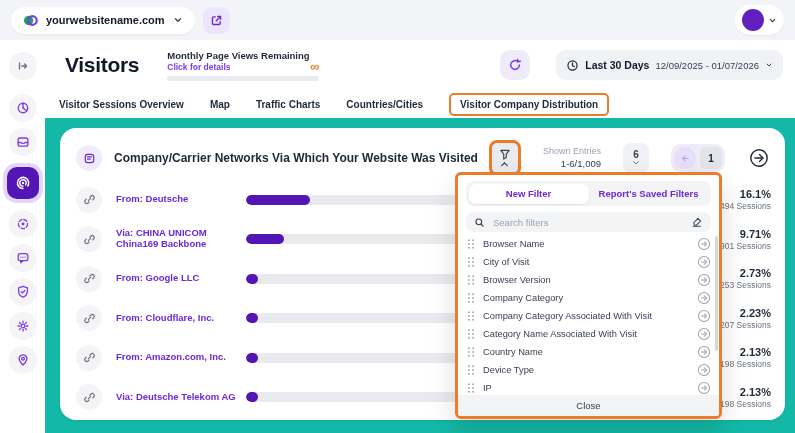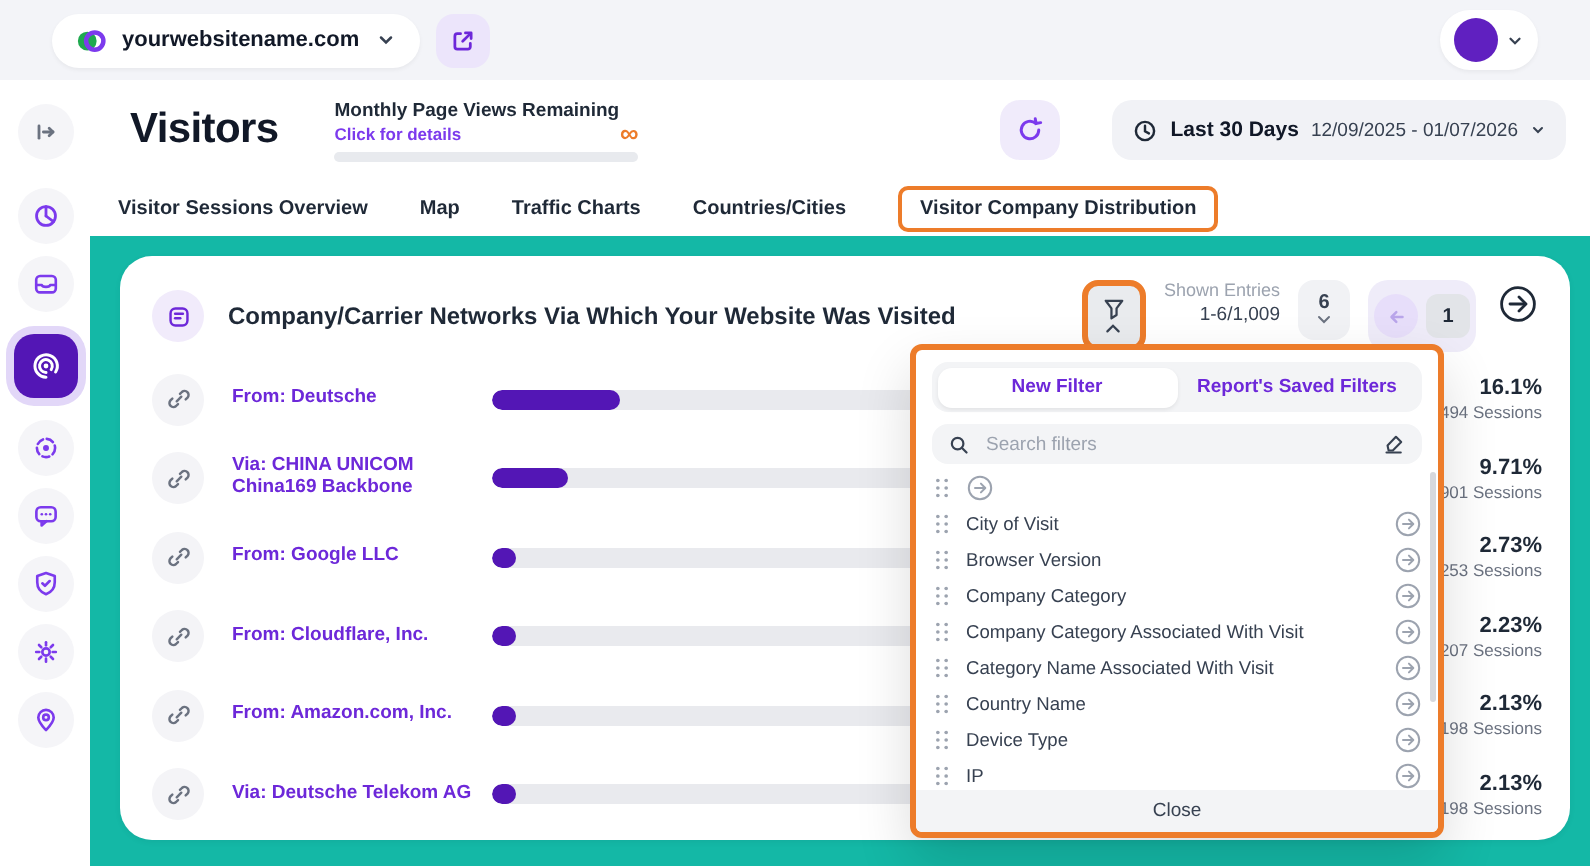--- a/index.html
+++ b/index.html
@@ -2,21 +2,21 @@
 <html><head>
 <meta charset="utf-8">
 <style>
   html,body{margin:0;padding:0}
   body{width:795px;height:433px;overflow:hidden;position:relative;background:#edeff3;
        font-family:"Liberation Sans",sans-serif;color:#1f2937}
   svg{display:block}
 
   
   .topbar{position:absolute;left:0;top:0;width:795px;height:40px;background:#f3f4f8;
-          display:flex;align-items:center;justify-content:space-between;padding:0 26px;box-sizing:border-box}
+          display:flex;align-items:center;justify-content:space-between;padding:0 11px;box-sizing:border-box}
   .topbar-left{display:flex;align-items:center;gap:8px}
   .site-pill{background:#fff;border-radius:16px;height:27px;display:flex;align-items:center;gap:8px;
              padding:0 12px;box-shadow:0 1px 2px rgba(0,0,0,.05);cursor:pointer}
   .site-domain{font-size:11px;font-weight:700;color:#111827}
   .open-btn{width:27px;height:27px;border-radius:9px;background:#ece5fb;color:#6d28d9;
             display:flex;align-items:center;justify-content:center;cursor:pointer}
   .avatar-pill{background:#fff;border-radius:16px;height:30px;padding:0 7px;display:flex;
                align-items:center;gap:4px;cursor:pointer;box-shadow:0 1px 2px rgba(0,0,0,.05)}
   .avatar{width:22px;height:22px;border-radius:50%;background:#6020c0}
 
@@ -56,21 +56,21 @@
   .tab.highlight{border:2.5px solid #ed7c2a;border-radius:5px;padding:4px 9px;margin:-4px 0}
 
   
   .content{position:absolute;left:45px;top:118px;width:750px;height:315px;background:#14b8a6}
   .card{position:absolute;left:15px;top:10px;width:725px;height:292px;background:#fff;border-radius:16px;
         box-shadow:0 1px 3px rgba(16,24,40,.06)}
   .card-head{display:flex;align-items:center;padding:12px 14px 0 16px;height:36px}
   .card-icon{width:26px;height:26px;border-radius:50%;background:#f1ebfb;color:#6d28d9;flex:none;
              display:flex;align-items:center;justify-content:center}
   .card-title{font-size:12px;font-weight:700;color:#1f2937;margin-left:12px}
-  .card-controls{margin-left:auto;display:flex;gap:9px}
+  .card-controls{margin-left:auto;display:flex;align-items:center;gap:22px}
   .filter-btn{width:26px;height:30px;background:#e9ebee;border:3px solid #ed7c2a;border-radius:8px;
               display:flex;flex-direction:column;align-items:center;justify-content:center;gap:1px;
               color:#374151;cursor:pointer}
   .shown{display:flex;flex-direction:column;align-items:flex-end;line-height:1.3}
   .shown-label{font-size:9px;color:#9ca3af}
   .shown-val{font-size:9.5px;color:#374151;font-weight:400}
   .psize{width:26px;height:30px;background:#f1f2f5;border-radius:8px;display:flex;flex-direction:column;
          align-items:center;justify-content:center;color:#374151;cursor:pointer}
   .psize-val{font-size:10px;font-weight:700;line-height:10px}
   .pager{display:flex;align-items:center;gap:4px;background:#efecf9;border-radius:10px;padding:3px}
@@ -438,20 +438,21 @@
       <div class="fp-scroll"></div>
     <div class="frow">
     <svg class="drag" width="10" height="12" viewBox="0 0 12 14" fill="currentColor">
             <circle cx="3.5" cy="2.5" r="1.1"></circle>
             <circle cx="8.5" cy="2.5" r="1.1"></circle>
             <circle cx="3.5" cy="7" r="1.1"></circle>
             <circle cx="8.5" cy="7" r="1.1"></circle>
             <circle cx="3.5" cy="11.5" r="1.1"></circle>
             <circle cx="8.5" cy="11.5" r="1.1"></circle>
           </svg>
+    <span class="frow-label">Browser Name</span>
     <svg class="add-arrow" width="14" height="14" viewBox="0 0 18 18" fill="none" stroke="currentColor" stroke-width="1.3" stroke-linecap="round" stroke-linejoin="round">
             <circle cx="9" cy="9" r="7.2"></circle>
             <line x1="5.8" y1="9" x2="12" y2="9"></line>
             <polyline points="9.6,6.2 12.4,9 9.6,11.8"></polyline>
           </svg>
   </div>
         <div class="frow">
     <svg class="drag" width="10" height="12" viewBox="0 0 12 14" fill="currentColor">
             <circle cx="3.5" cy="2.5" r="1.1"></circle>
             <circle cx="8.5" cy="2.5" r="1.1"></circle>

